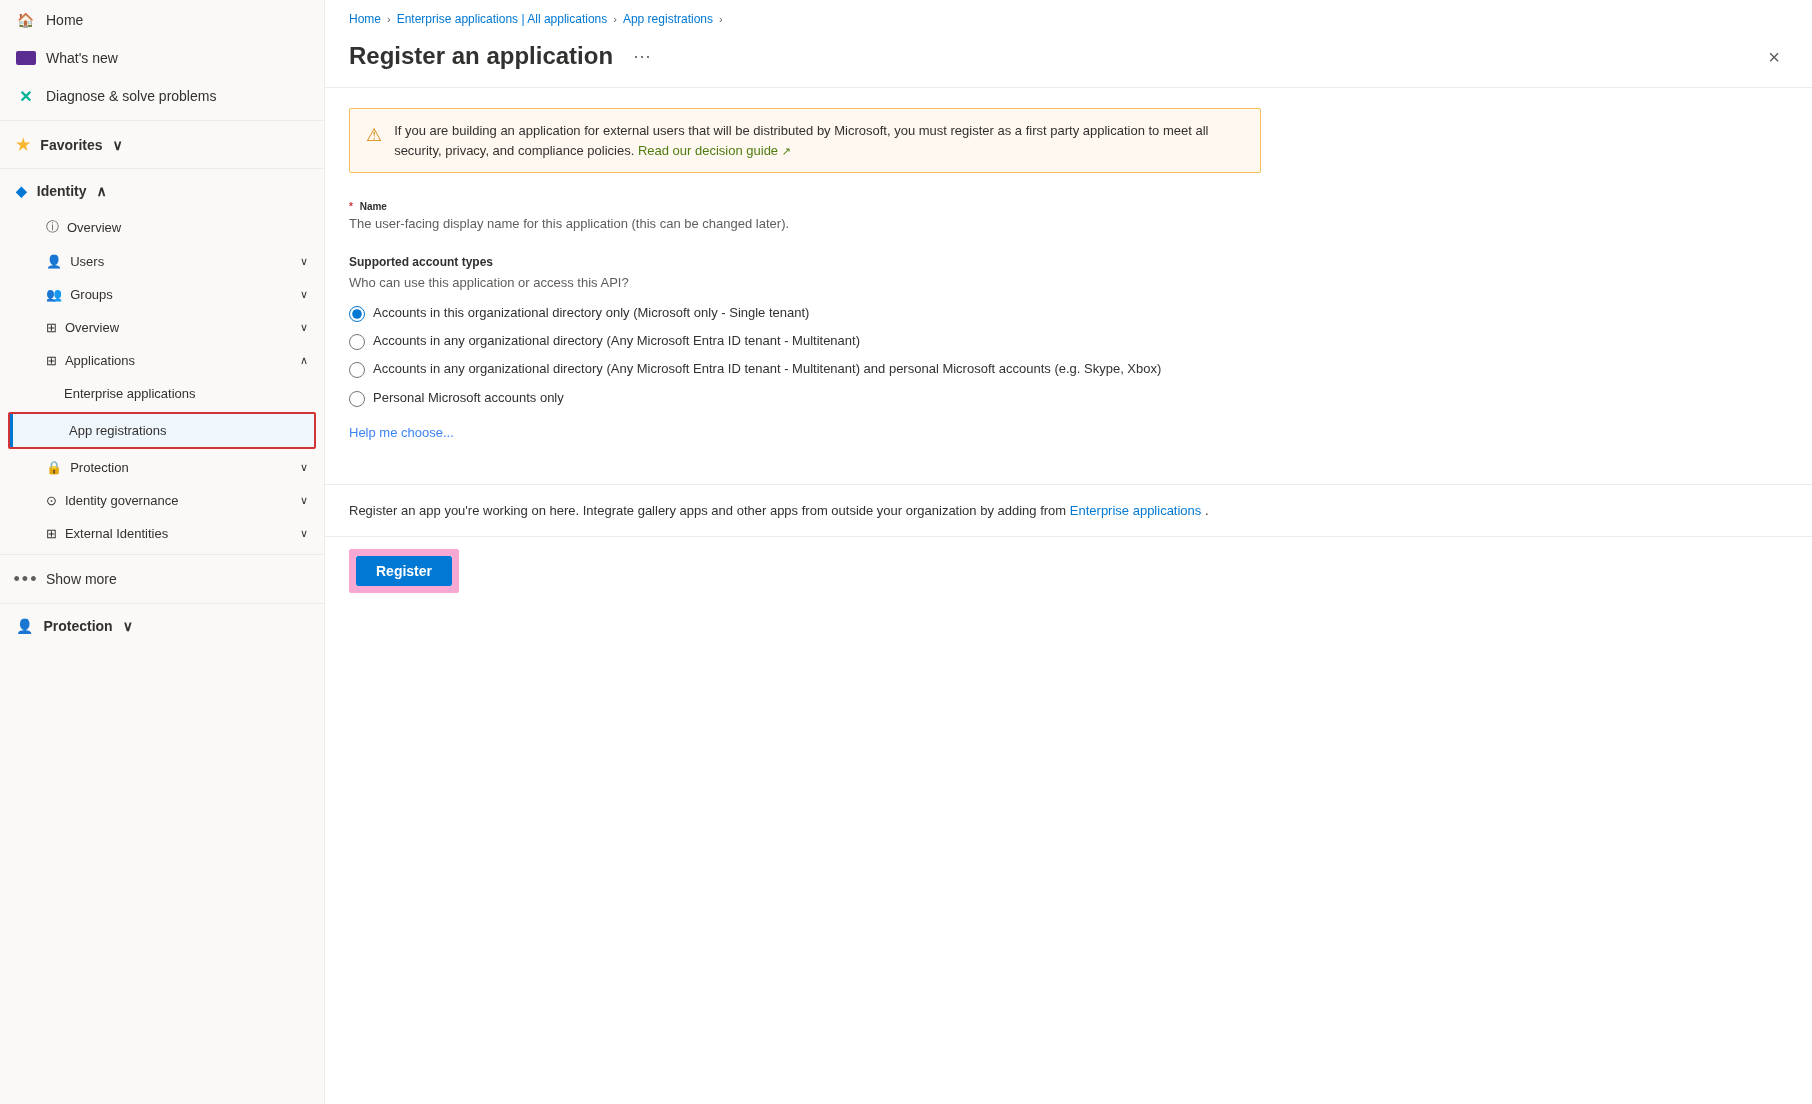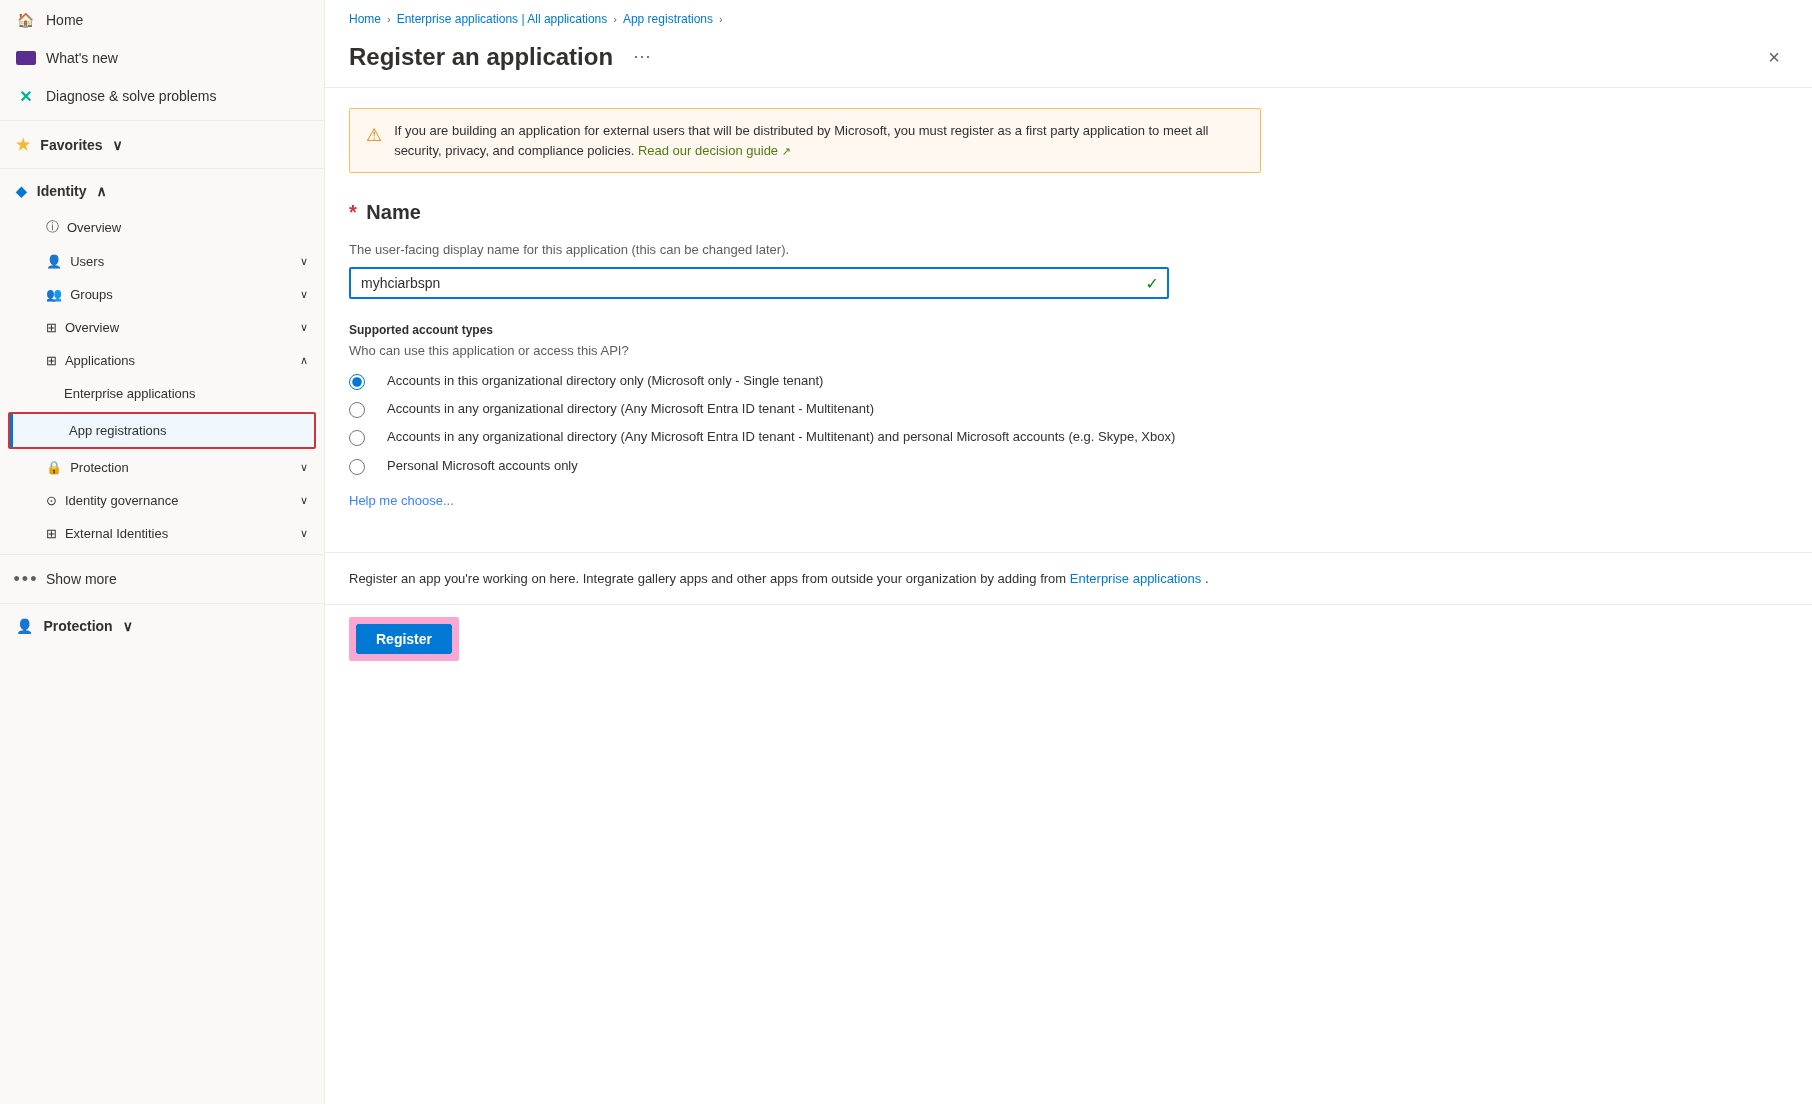--- a/index.html
+++ b/index.html
@@ -77,21 +77,21 @@
     
     .page-header {
       padding: 8px 24px 16px 24px;
       display: flex;
       align-items: center;
       justify-content: space-between;
       border-bottom: 1px solid #edebe9;
     }
     .page-title-row {
       display: flex;
-      align-items: center;
+      align-items: flex-start;
       gap: 12px;
     }
     .page-title {
       font-size: 24px;
       font-weight: 600;
       color: #323130;
     }
     .more-btn {
       background: none;
       border: none;
@@ -131,23 +131,23 @@
       font-size: 13px;
       color: #323130;
       line-height: 1.5;
     }
     .warning-icon { color: #d78200; font-size: 18px; flex-shrink: 0; margin-top: 1px; }
     .warning-link { color: #4d7c0f; text-decoration: none; cursor: pointer; }
 
     
     .form-section { margin-bottom: 24px; }
     .field-label {
-      font-size: 20px;
+      font-size: 10px;
       font-weight: 600;
-      margin-bottom: 18px;
+      margin-bottom: 4px;
       color: #323130;
     }
     .field-label .required { color: #d13438; margin-right: 4px; }
     .field-description {
       font-size: 13px;
       color: #605e5c;
       margin-bottom: 10px;
     }
     .text-input {
       width: 100%;
@@ -182,21 +182,21 @@
       color: #323130;
     }
     .section-subtitle {
       font-size: 13px;
       color: #605e5c;
       margin-bottom: 14px;
     }
     .radio-option {
       display: flex;
       align-items: flex-start;
-      gap: 22px;
+      gap: 8px;
       margin-bottom: 10px;
       cursor: pointer;
     }
     .radio-option input[type="radio"] {
       margin-top: 2px;
       width: 16px;
       height: 16px;
       accent-color: #0078d4;
       flex-shrink: 0;
       cursor: pointer;
@@ -394,24 +394,20 @@
         </a>
       </span>
     </div>
 
     <div class="form-section">
       <div class="field-label">
         <span class="required">*</span>
         <span>Name</span>
       </div>
       <div class="field-description">The user-facing display name for this application (this can be changed later).</div>
-      <div class="input-wrapper">
-        <input type="text" class="text-input" style="border-color: rgb(0, 120, 212); border-width: 2px;" value="myhciarbspn">
-        <span class="input-check">✓</span>
-      </div>
     </div>
 
     <div class="form-section">
       <div class="section-title">Supported account types</div>
       <div class="section-subtitle">Who can use this application or access this API?</div>
 
       <label class="radio-option">
         <input type="radio" name="account-type" checked="" style="">
         <span class="radio-label">Accounts in this organizational directory only (Microsoft only - Single tenant)</span>
       </label>

